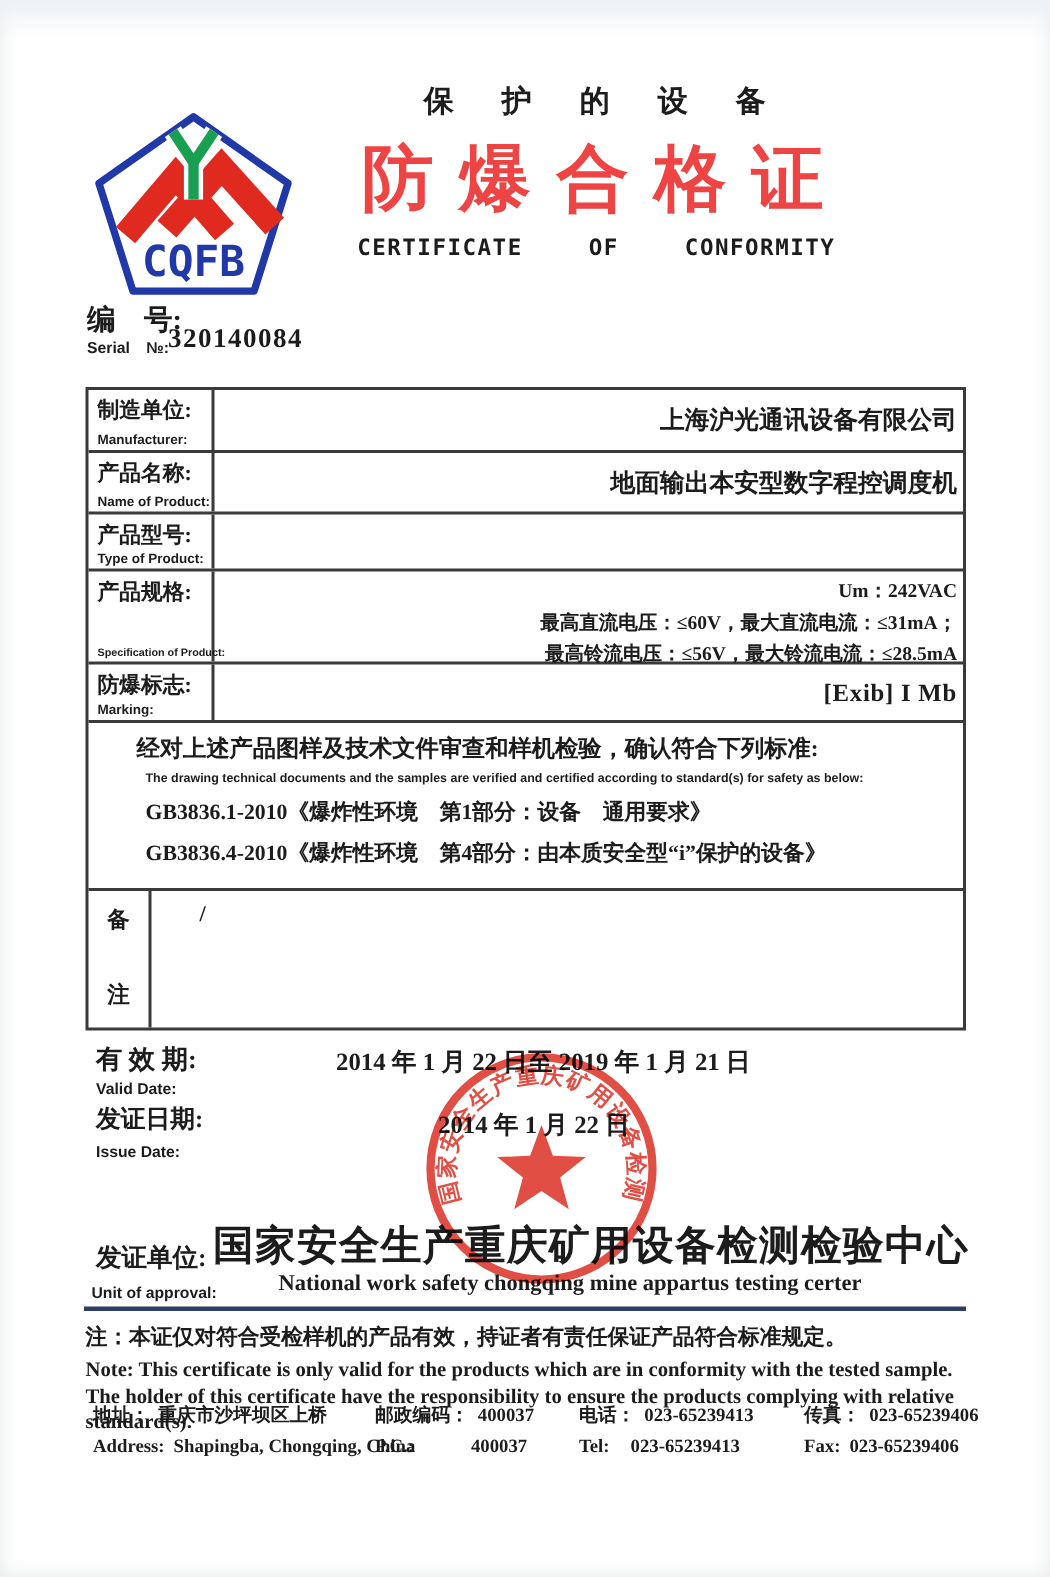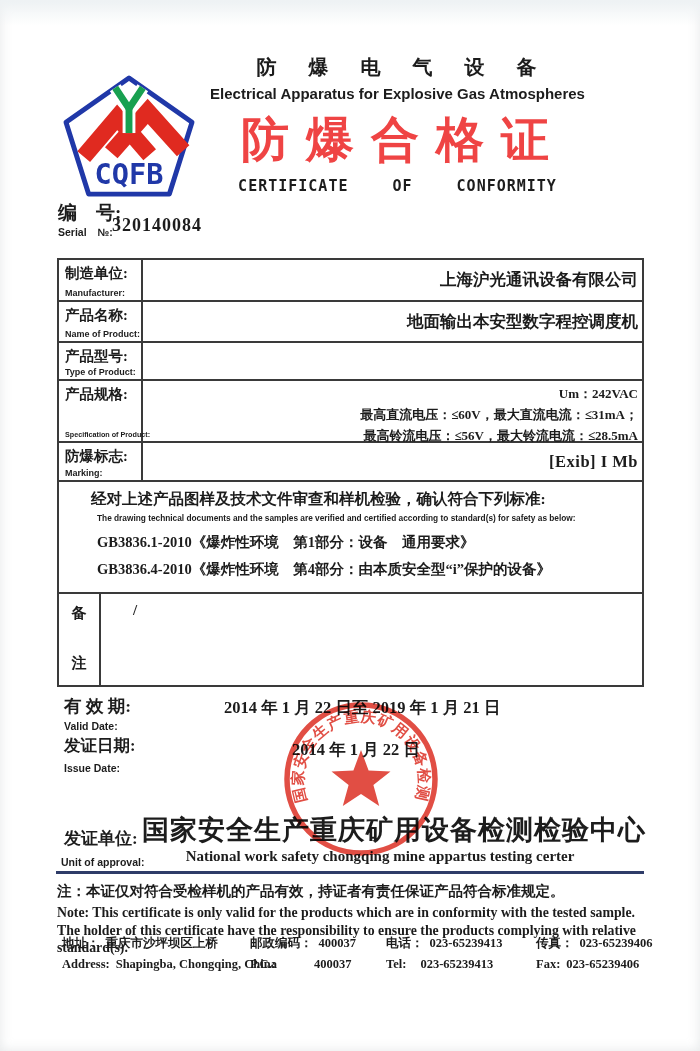--- a/index.html
+++ b/index.html
@@ -93,22 +93,21 @@
         <line x1="70" y1="37" x2="70" y2="62"></line>
     </g>
     <g stroke="#18a050" stroke-width="7" fill="none">
       <polyline points="56,16 70,37 84,16"></polyline>
         <line x1="70" y1="37" x2="70" y2="62"></line>
     </g>
     <text x="70" y="114" text-anchor="middle" font-family="DejaVu Sans Mono, monospace" font-size="29" font-weight="bold" fill="#2038a8">CQFB</text>
   </svg>
 
   <div class="hdr">
-    <div class="hdr-cn">防爆电气设备</div>
-    <div class="hdr-en">Electrical Apparatus for Explosive Gas Atmospheres</div>
+    <div class="hdr-cn">保护的设备</div>
     <div class="cert-cn">防爆合格证</div>
     <div class="cert-en">CERTIFICATE OF CONFORMITY</div>
   </div>
 
   <div class="serial-cn">编　号:</div>
   <div class="serial-en">Serial №:</div>
   <div class="serial-val">320140084</div>
 
   <div class="tbl">
 

